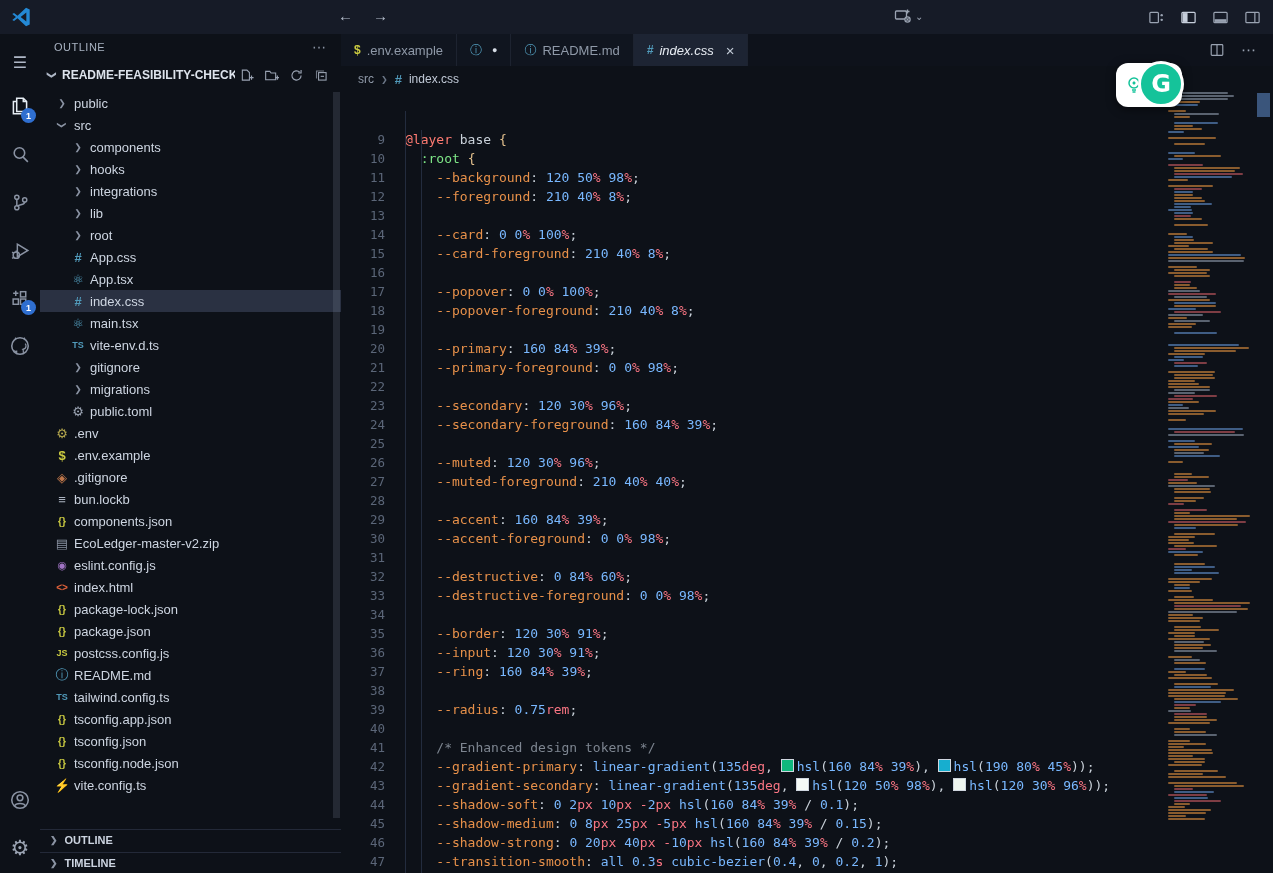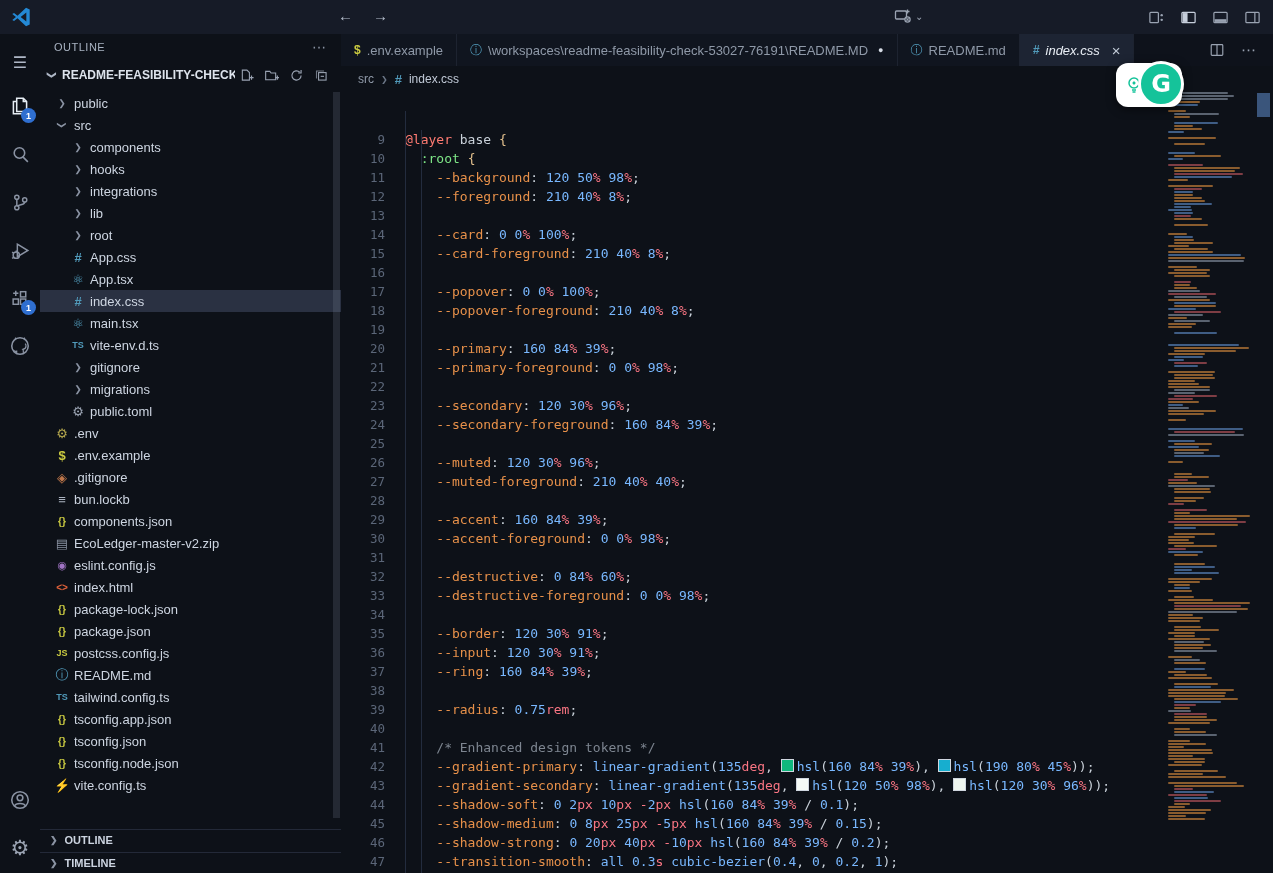--- a/index.html
+++ b/index.html
@@ -357,21 +357,20 @@
   </div>
 
   <div class="tabsbar">
     <div id="tabs" style="display:flex">
         <div class="tab">
           <span class="ficon" style="color: rgb(203, 203, 65); font-weight: 700;">$</span>
           <span class="tlabel">.env.example</span>
         </div>
         <div class="tab">
           <span class="ficon" style="color: rgb(81, 154, 186);">ⓘ</span>
-          <span class="tlabel">\workspaces\readme-feasibility-check-53027-76191\README.MD</span>
           <span class="dirty">●</span>
         </div>
         <div class="tab">
           <span class="ficon" style="color: rgb(81, 154, 186);">ⓘ</span>
           <span class="tlabel">README.md</span>
         </div>
         <div class="tab active">
           <span class="ficon" style="color: rgb(81, 154, 186); font-weight: 700;">#</span>
           <span class="tlabel">index.css</span>
           <span class="tclose">×</span>

